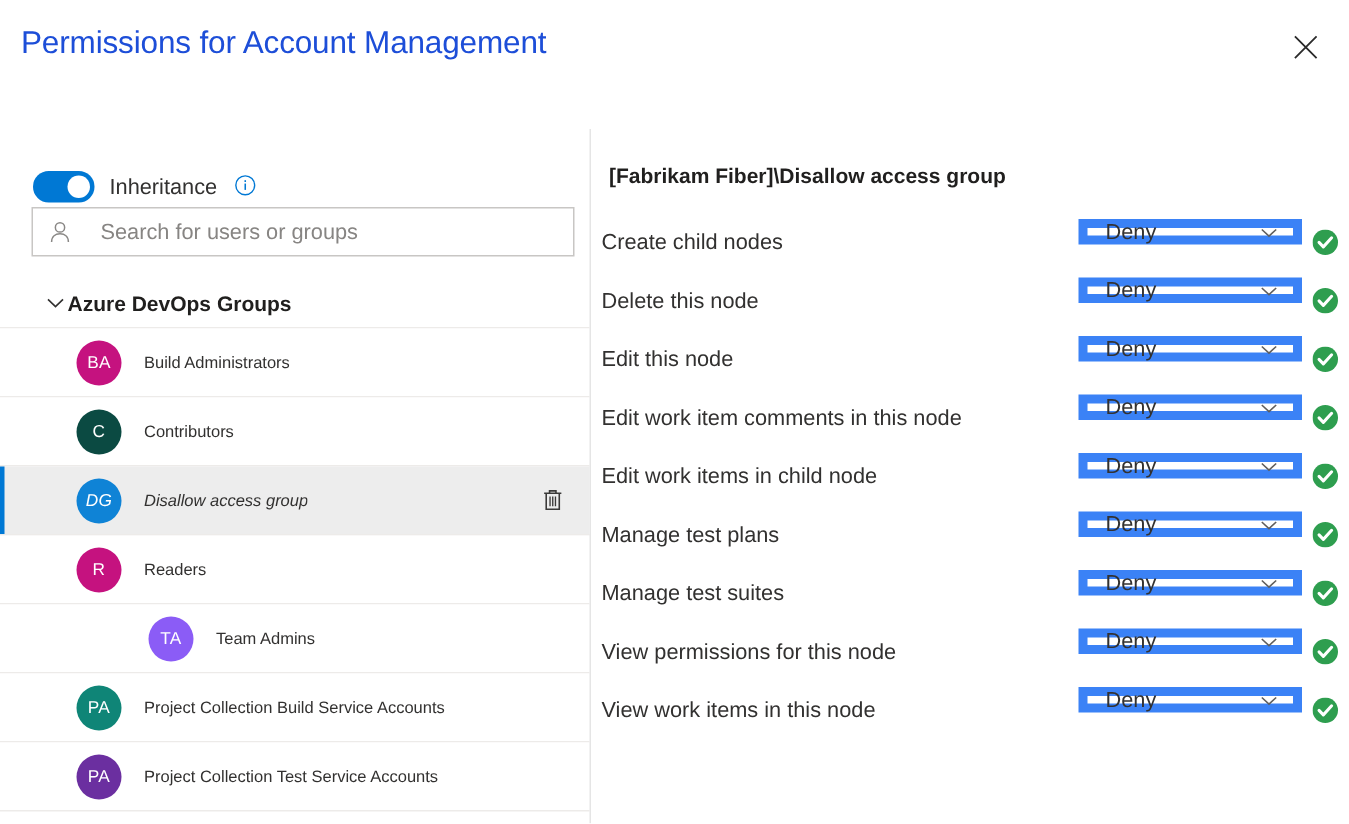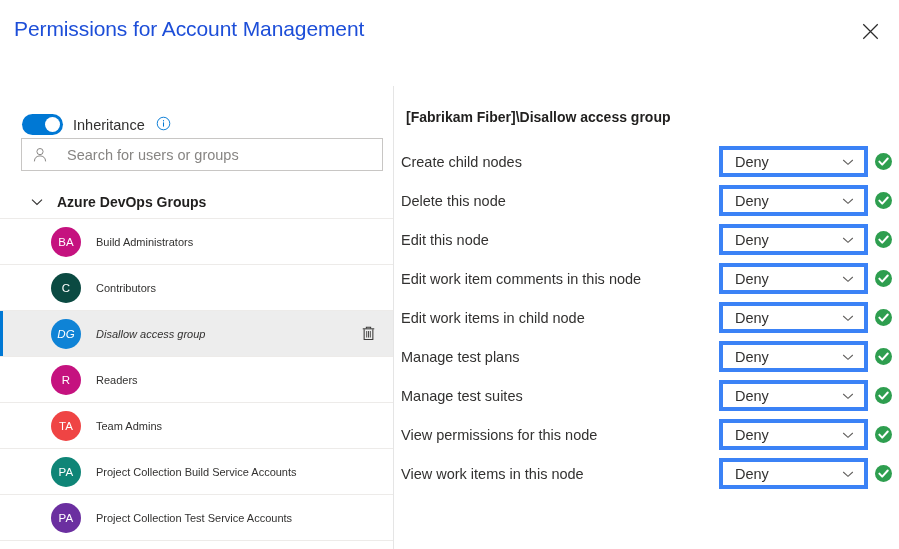--- a/index.html
+++ b/index.html
@@ -101,21 +101,21 @@
     width: 100%;
   }
   .search-input::placeholder { color: #878583; }
 
   
   .group-list { position: absolute; left: 0; top: 100px; width: 393px; }
   .group-header {
     height: 33px;
     display: flex; align-items: center;
     padding-left: 31px;
-    gap: 14px;
+    gap: 2px;
     border-bottom: 1px solid #edebe9;
     cursor: pointer;
     font-size: 14px;
     font-weight: 600;
     color: #201f1e;
   }
   .chevron { width: 12px; height: 12px; color: #323130; flex: none; display: block; }
 
   .group-row {
     position: relative;
@@ -186,22 +186,22 @@
   .perm-label {
     position: absolute;
     left: 7px;
     font-size: 14.5px;
     color: #323130;
     white-space: nowrap;
   }
   .perm-select {
     position: absolute;
     left: 325px; top: 4px;
-    width: 149px; height: 31px;
-    border: 4px solid #3b82f6;
+    width: 149px; height: 17px;
+    border: 6px solid #3b82f6;
     background: #ffffff;
     display: flex; align-items: center;
     padding: 0 10px 0 12px;
     cursor: pointer;
     font-size: 14.5px;
     color: #323130;
   }
   .perm-select .caret {
     margin-left: auto;
     width: 12px; height: 12px;
@@ -304,21 +304,21 @@
             <div class="delete-icon hidden">
               <svg width="17" height="17" viewBox="0 0 16 16">
                 <path d="M2.6 3.6 H13.4" stroke="currentColor" stroke-width="1" fill="none"></path>
                 <path d="M6 3.4 V2.1 H10 V3.4" stroke="currentColor" stroke-width="1" fill="none"></path>
                 <path d="M3.9 3.9 V13.6 H12.1 V3.9" stroke="currentColor" stroke-width="1" fill="none"></path>
                 <path d="M6.3 5.7 V11.8 M8 5.7 V11.8 M9.7 5.7 V11.8" stroke="currentColor" stroke-width="0.85" fill="none"></path>
               </svg>
             </div>
           </div>
           <div class="group-row">
-            <div class="avatar" style="background: #ef4444;">TA</div>
+            <div class="avatar" style="background: #8b5cf6; margin-left: 48px;">TA</div>
             <div class="group-name">Team Admins</div>
             <div class="delete-icon hidden">
               <svg width="17" height="17" viewBox="0 0 16 16">
                 <path d="M2.6 3.6 H13.4" stroke="currentColor" stroke-width="1" fill="none"></path>
                 <path d="M6 3.4 V2.1 H10 V3.4" stroke="currentColor" stroke-width="1" fill="none"></path>
                 <path d="M3.9 3.9 V13.6 H12.1 V3.9" stroke="currentColor" stroke-width="1" fill="none"></path>
                 <path d="M6.3 5.7 V11.8 M8 5.7 V11.8 M9.7 5.7 V11.8" stroke="currentColor" stroke-width="0.85" fill="none"></path>
               </svg>
             </div>
           </div>

